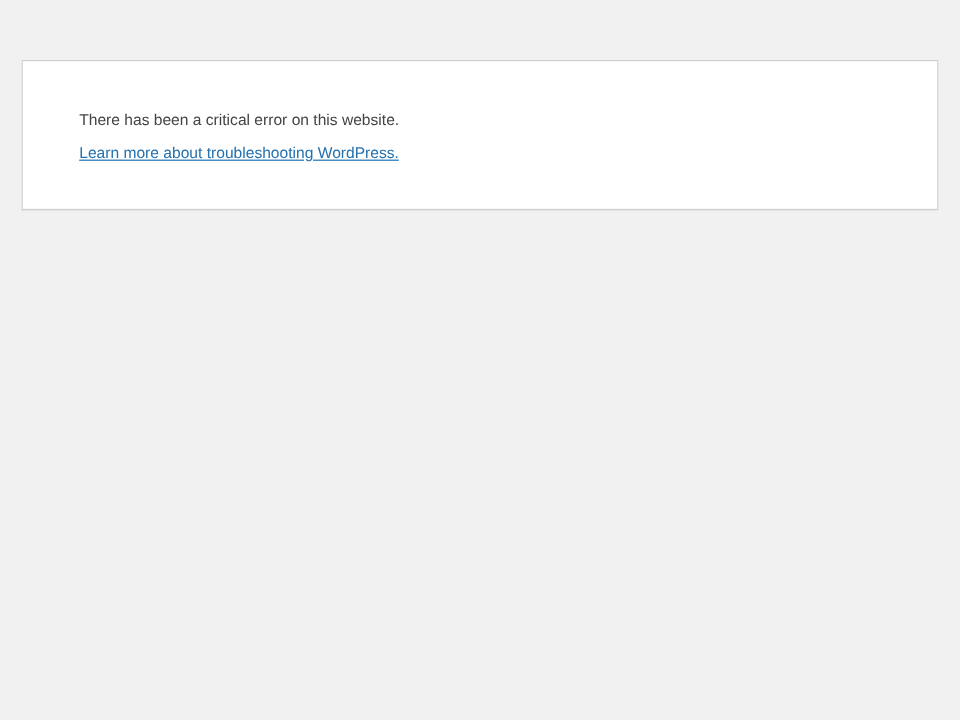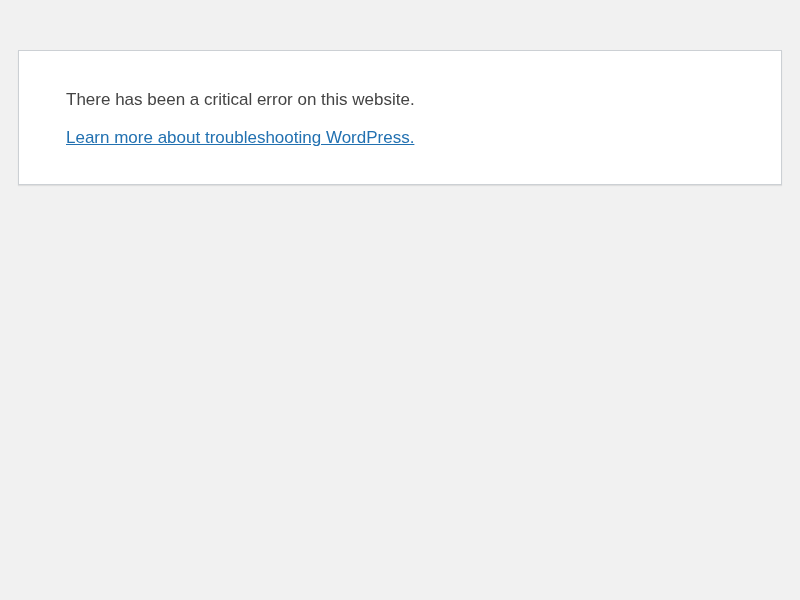--- a/index.html
+++ b/index.html
@@ -17,26 +17,26 @@
     box-sizing: border-box;
     max-width: 764px;
     margin: 50px auto 0;
     background: var(--card-bg, #ffffff);
     border: 1px solid var(--border-color, #ccd0d4);
     box-shadow: 0 1px 1px rgba(0, 0, 0, 0.08);
     padding: 39px 47px 36px;
   }
   .error-card p {
     margin: 0;
-    font-size: 17px;
+    font-size: 13px;
     line-height: 20px;
     color: var(--text-color, #444444);
   }
   .error-card p + p {
-    margin-top: 18px;
+    margin-top: 8px;
   }
   .error-card a {
     color: var(--link-color, #2271b1);
     text-decoration: underline;
   }
 </style>
 </head>
 <body>
 
 <div class="error-card">

